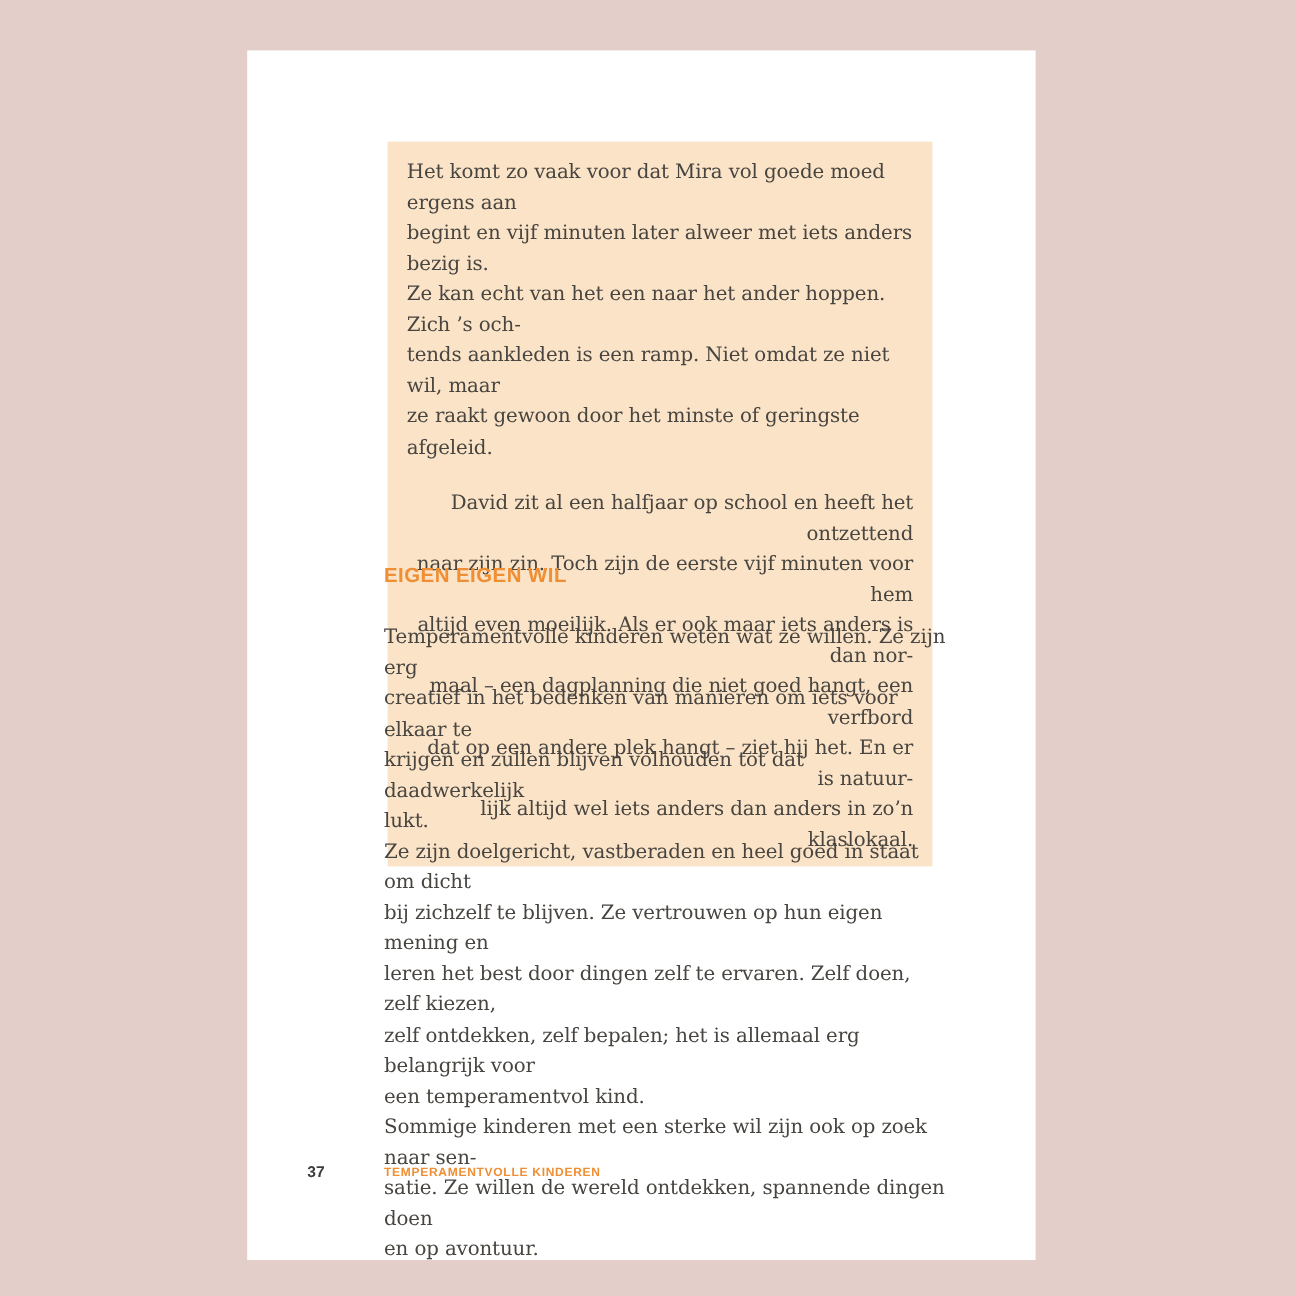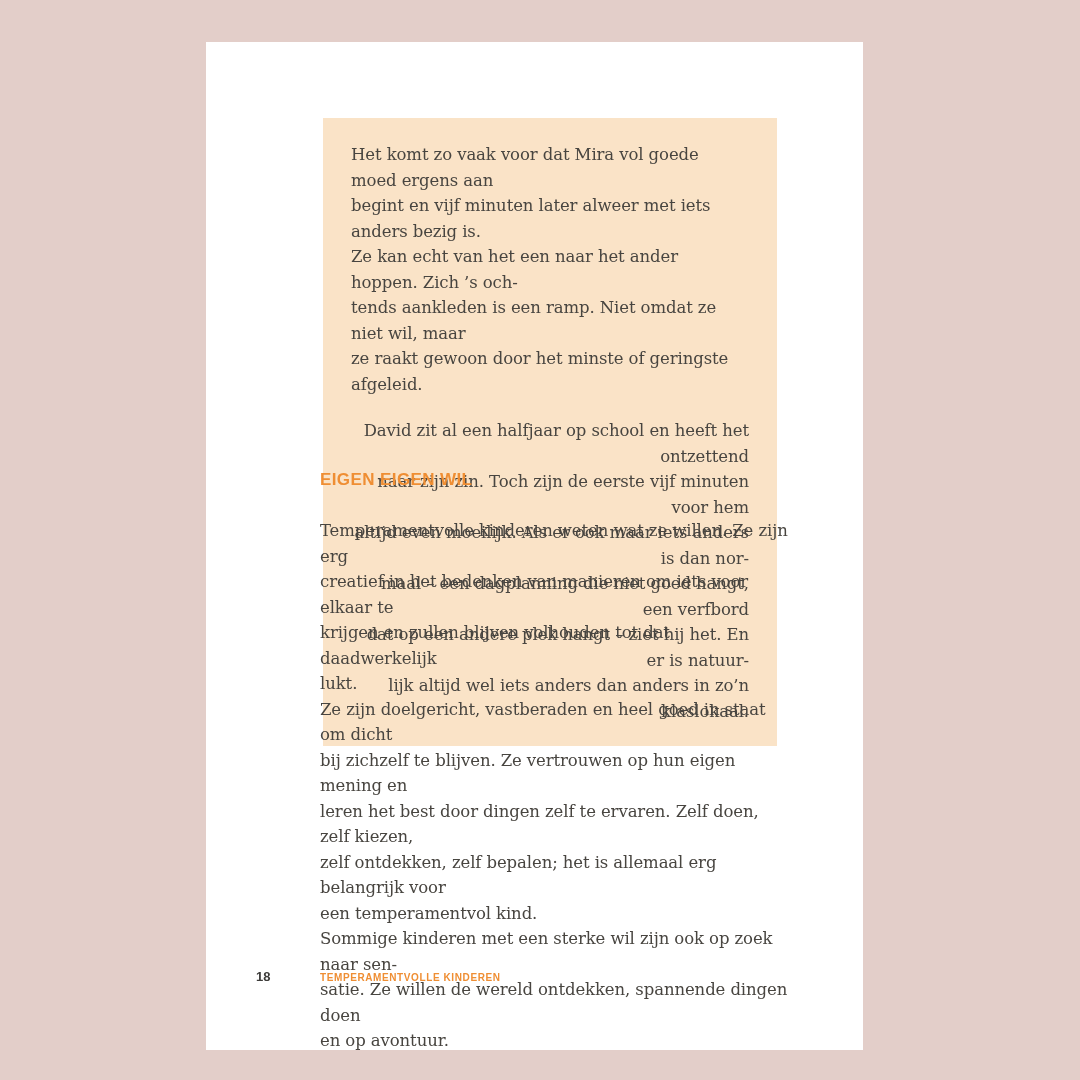--- a/index.html
+++ b/index.html
@@ -27,21 +27,21 @@
     left: 117px;
     width: 422px;
     background: #fae3c7;
     padding: 12px 16px 10px 16px;
     color: #484540;
     font-size: 16.5px;
     line-height: 25.5px;
     letter-spacing: -0.1px;
   }
   .callout p {
-    margin: 12px;
+    margin: 0;
     white-space: pre-line;
   }
   .callout p + p {
     margin-top: 21px;
     text-align: right;
   }
   .callout-1 { top: 76px; }
   .callout-2 { top: 791px; }
   .section-heading {
     position: absolute;
@@ -127,18 +127,18 @@
 leren het best door dingen zelf te ervaren. Zelf doen, zelf kiezen,
 zelf ontdekken, zelf bepalen; het is allemaal erg belangrijk voor
 een temperamentvol kind.</p>
       <p>Sommige kinderen met een sterke wil zijn ook op zoek naar sen-
 satie. Ze willen de wereld ontdekken, spannende dingen doen
 en op avontuur.</p>
     </div>
 
 
     <div class="page-footer">
-      <span class="page-number">18</span>
+      <span class="page-number">37</span>
       <span class="running-title">TEMPERAMENTVOLLE KINDEREN</span>
     </div>
 
   </div>
 </div>
 
 </body></html>

